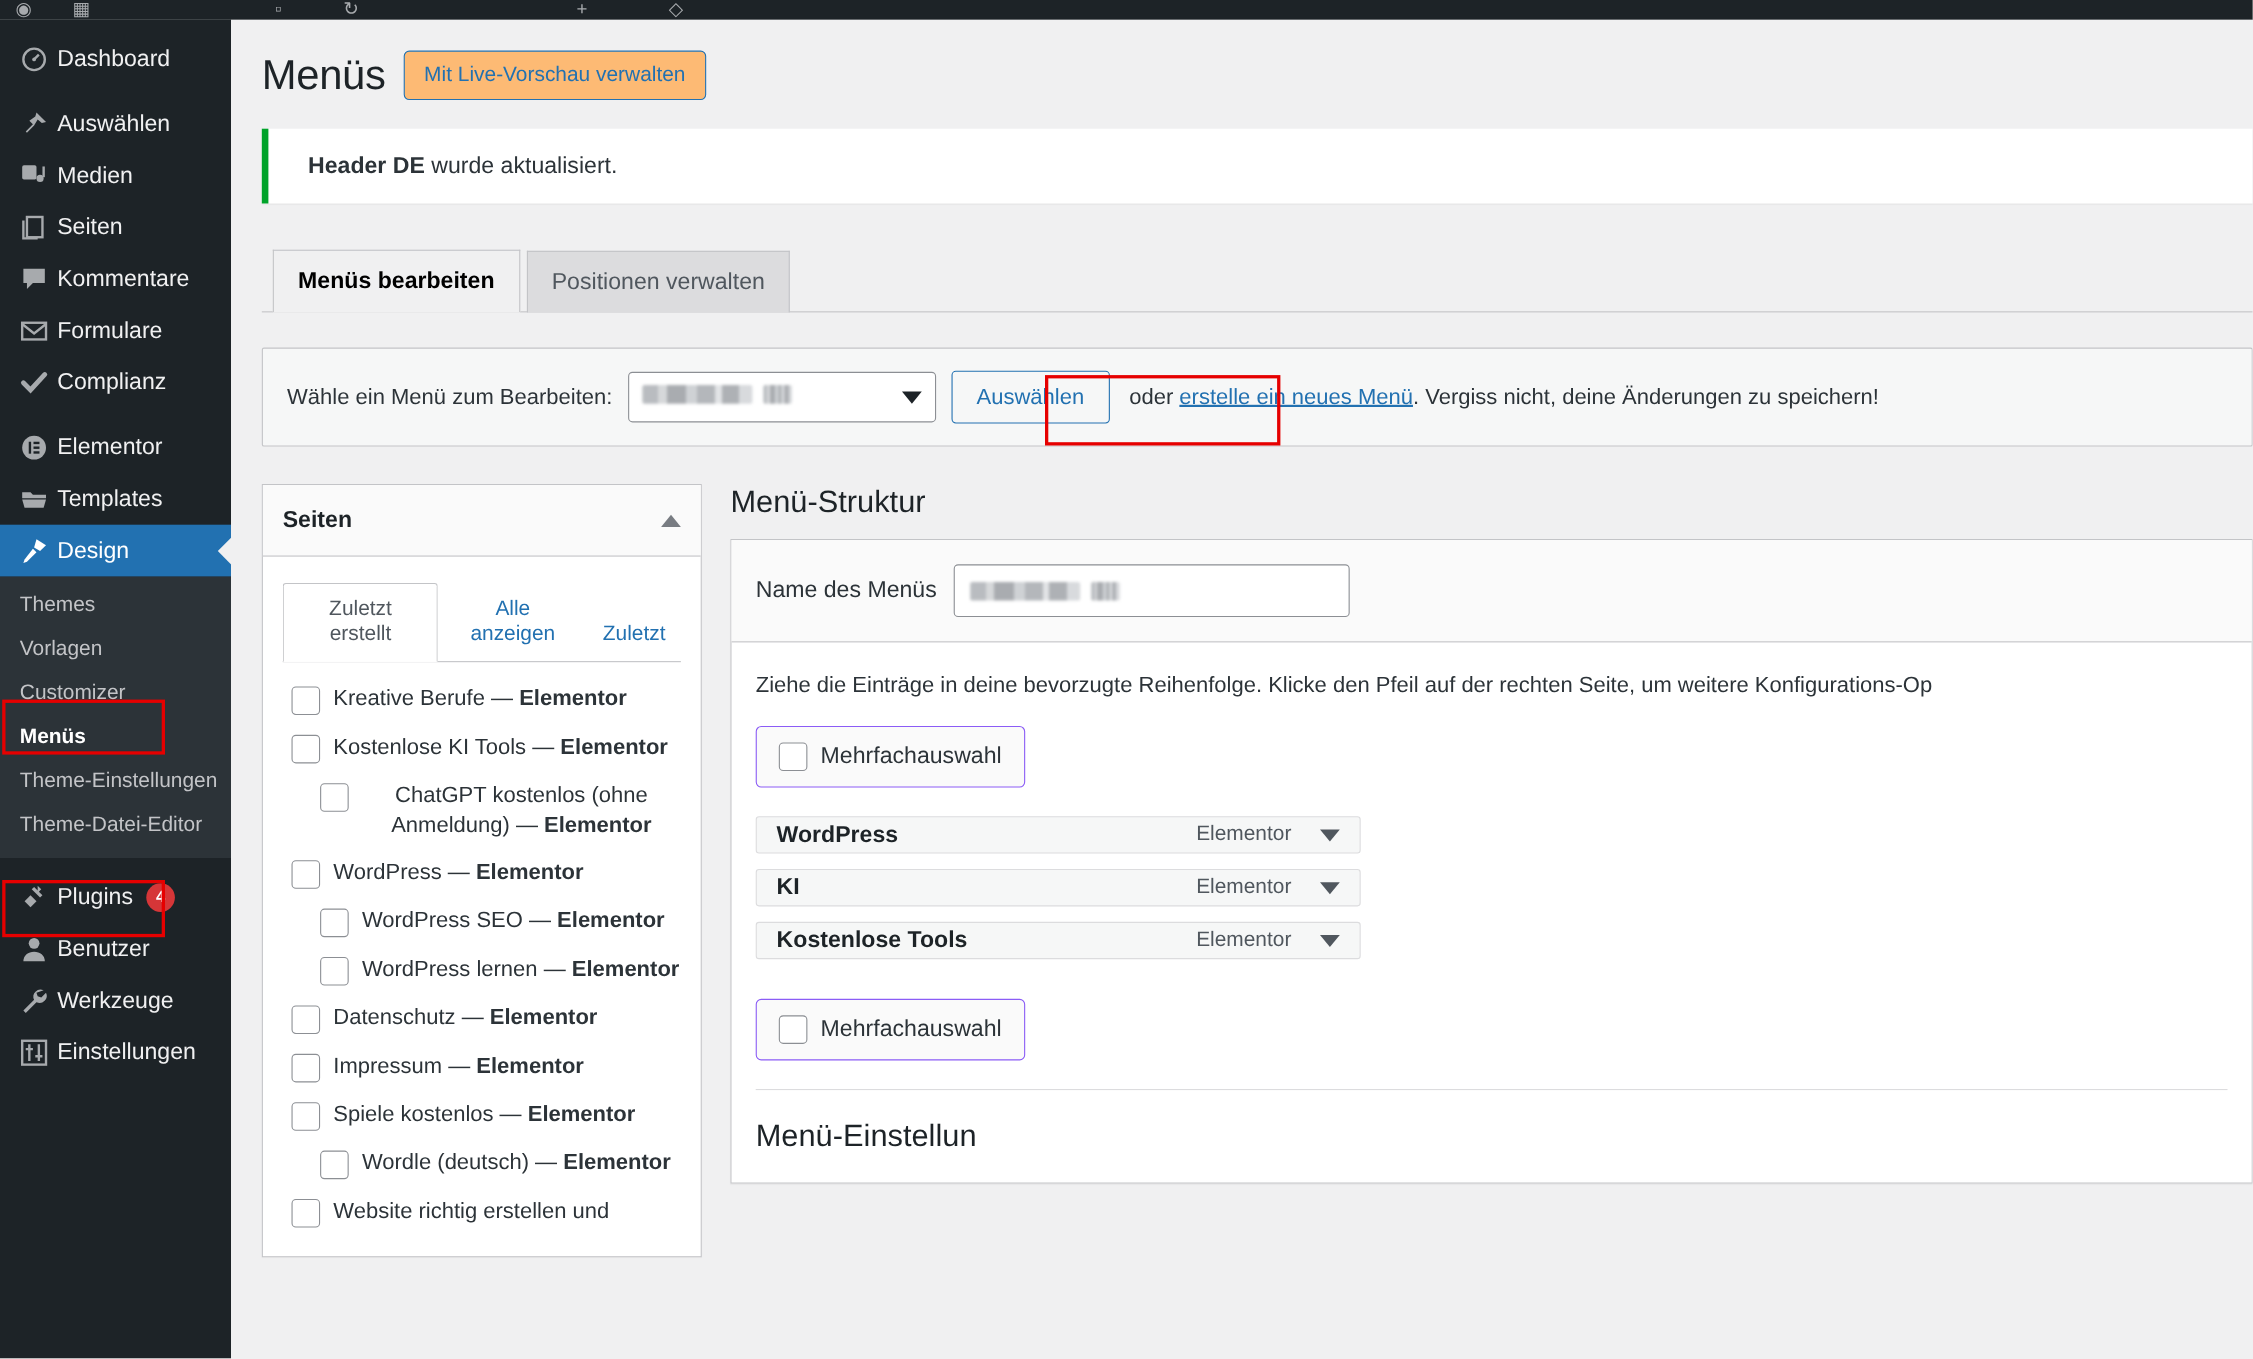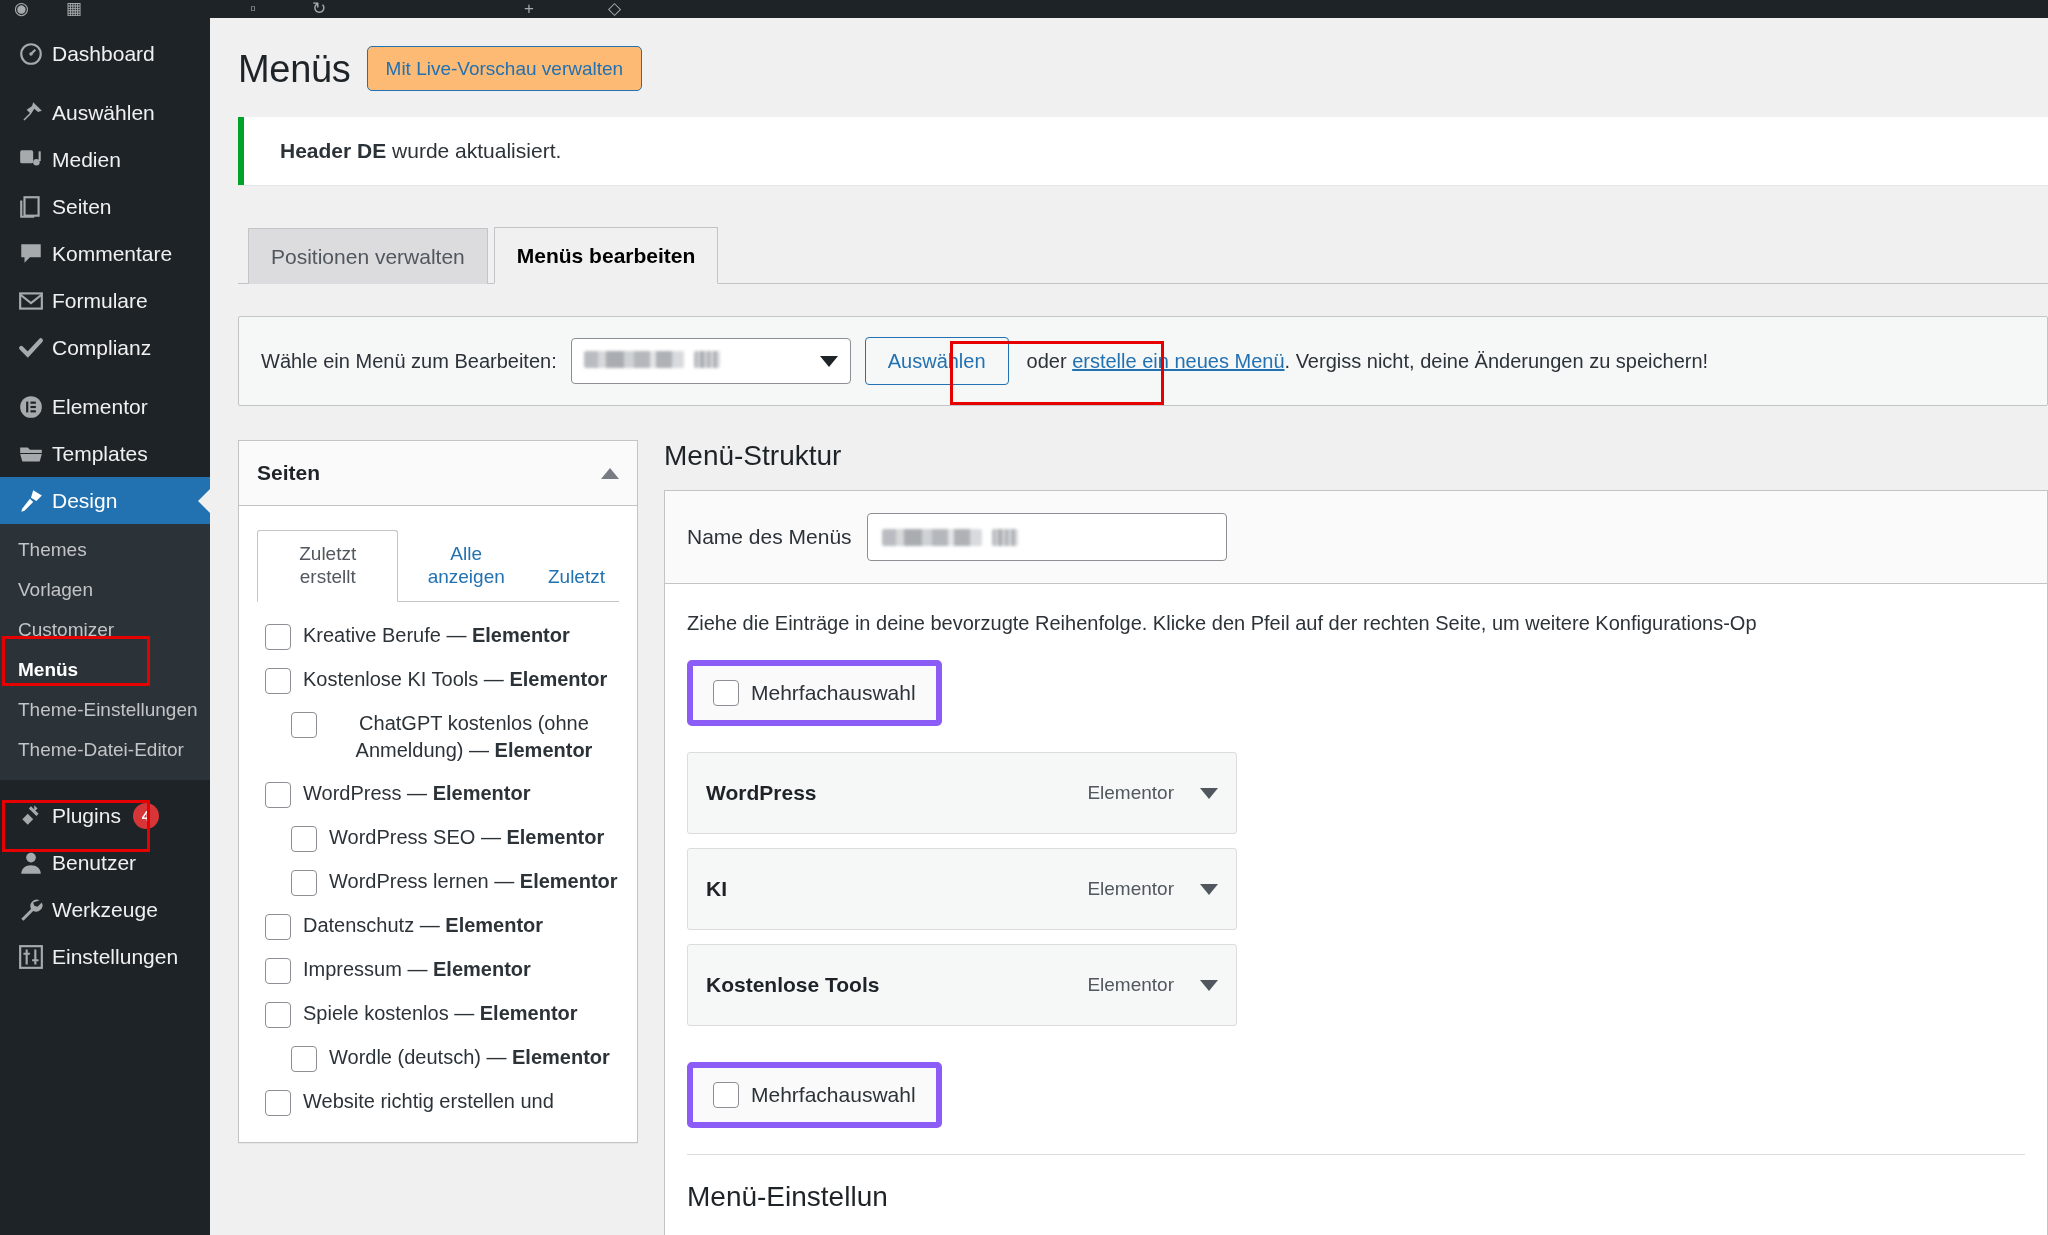--- a/index.html
+++ b/index.html
@@ -163,30 +163,30 @@
   }
   .mi-name-label{font-size:21px;color:#2c3338;margin-right:15px;}
   .mi-name-input{
     width:360px;height:48px;border:1px solid #8c8f94;border-radius:4px;background:#fff;
     display:flex;align-items:center;padding:0 14px;box-sizing:border-box;
   }
   .struct-body{padding:24px 22px 26px 22px;}
   .struct-help{font-size:20px;color:#2c3338;line-height:1.5;white-space:nowrap;}
   .multi-select{
     display:inline-flex;align-items:center;margin-top:22px;
-    border:6px solid #8b5cf6;border-radius:5px;background:#fafafa;padding:14px 20px;
+    border:1px solid #8b5cf6;border-radius:5px;background:#fafafa;padding:14px 20px;
   }
   .multi-select .cbox{margin-top:0;}
   .multi-select .ms-label{font-size:21px;color:#2c3338;}
 
   .menu-rows{margin-top:26px;width:550px;}
   .menu-row{
     display:flex;align-items:center;justify-content:space-between;
     background:#f6f7f7;border:1px solid #dcdcde;border-radius:3px;
-    padding:28px 18px;margin-bottom:14px;
+    padding:4px 18px;margin-bottom:14px;
   }
   .menu-row-title{font-size:21px;font-weight:700;color:#1d2327;}
   .menu-row-right{display:flex;align-items:center;}
   .menu-row-type{font-size:19px;color:#50575e;margin-right:26px;}
   .caret{
     width:0;height:0;border-left:9px solid transparent;border-right:9px solid transparent;
     border-top:11px solid #50575e;
   }
   .struct-bottom-line{border-top:1px solid #dcdcde;margin-top:26px;}
   .settings-head{font-size:28px;color:#1d2327;margin-top:26px;}
@@ -383,22 +383,22 @@
       <div class="page-head">
         <h1 class="page-title">Menüs</h1>
         <span class="page-title-action">Mit Live-Vorschau verwalten</span>
       </div>
 
       <div class="notice">
         <b>Header DE</b><span> wurde aktualisiert.</span>
       </div>
 
       <div class="nav-tabs">
+        <span class="nav-tab active">Menüs bearbeiten</span>
         <span class="nav-tab">Positionen verwalten</span>
-        <span class="nav-tab active">Menüs bearbeiten</span>
       </div>
       <div class="tabs-rule"></div>
 
       <div class="menu-select-bar">
         <span class="msb-label">Wähle ein Menü zum Bearbeiten:</span>
         <span class="fake-select">
           <span>
             <span class="redacted w1"></span><span class="redacted w2"></span>
           </span>
           <span class="chev"></span>

